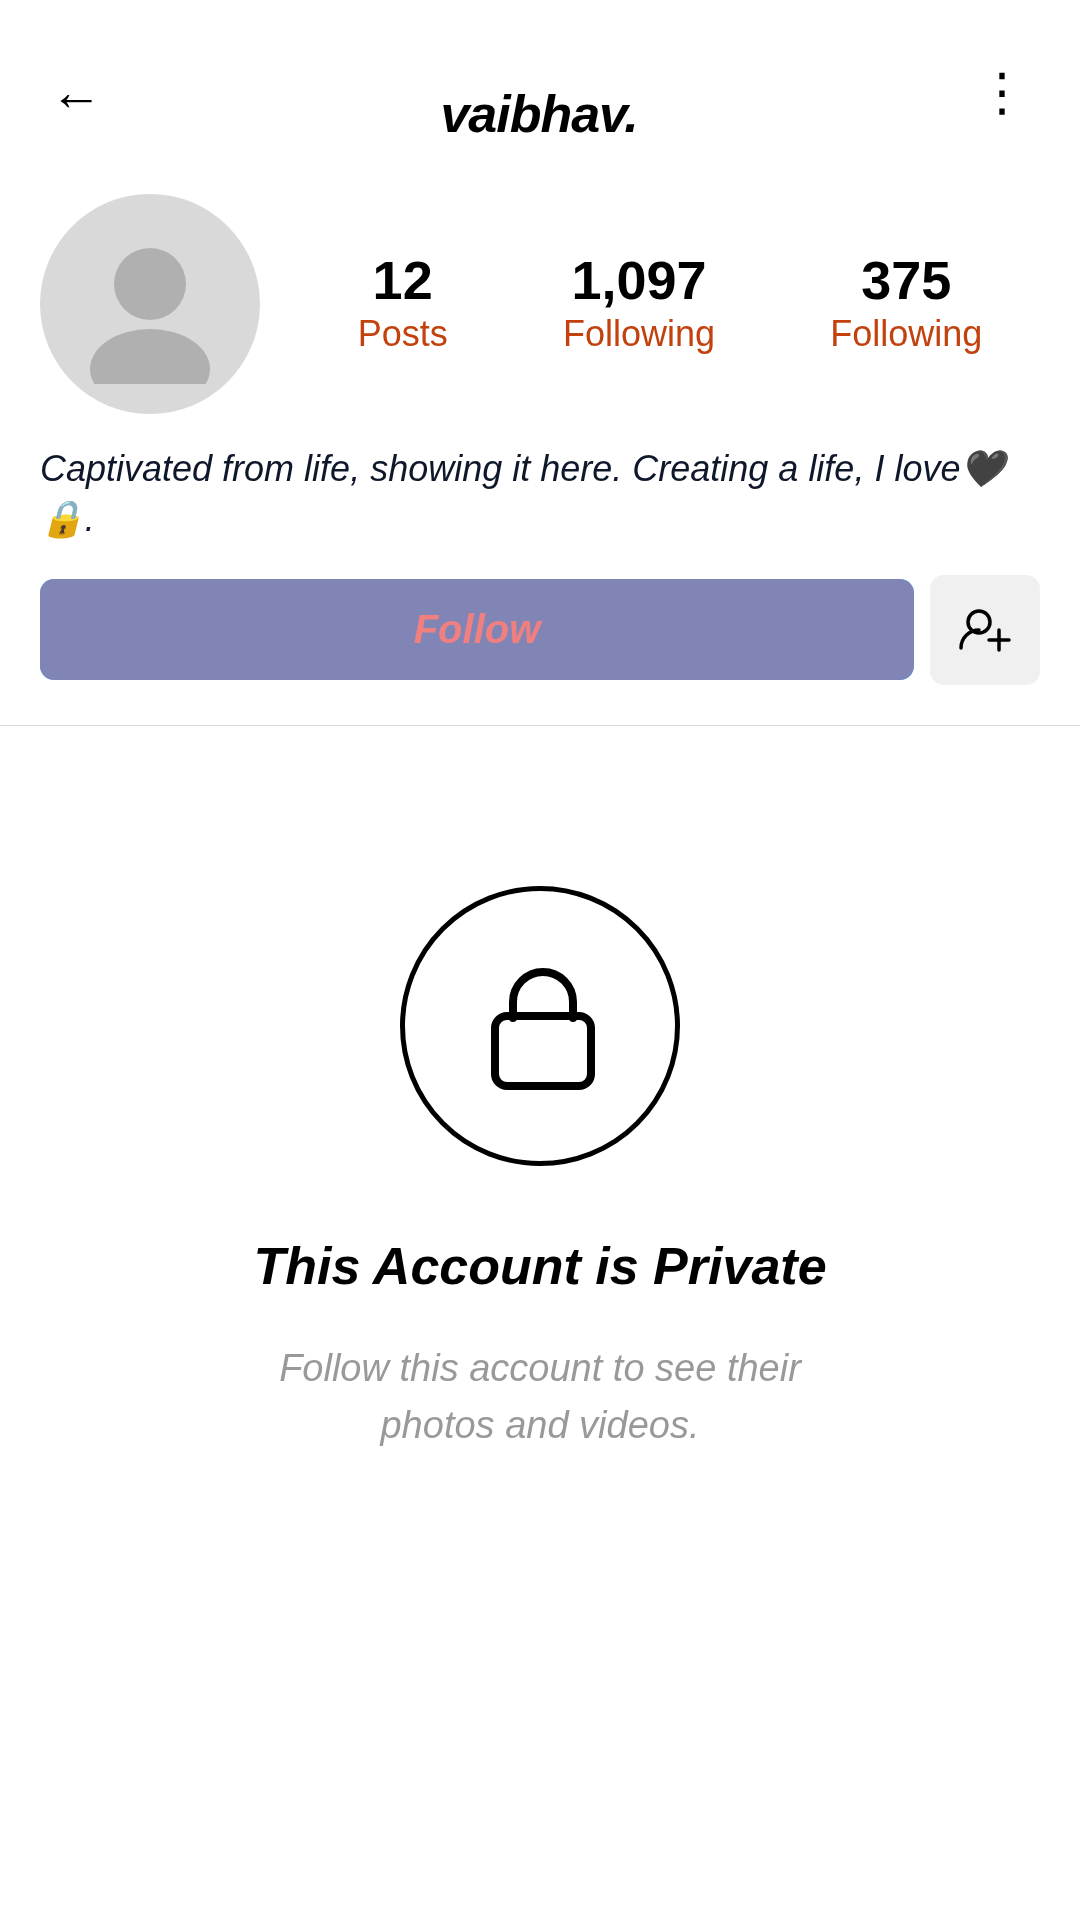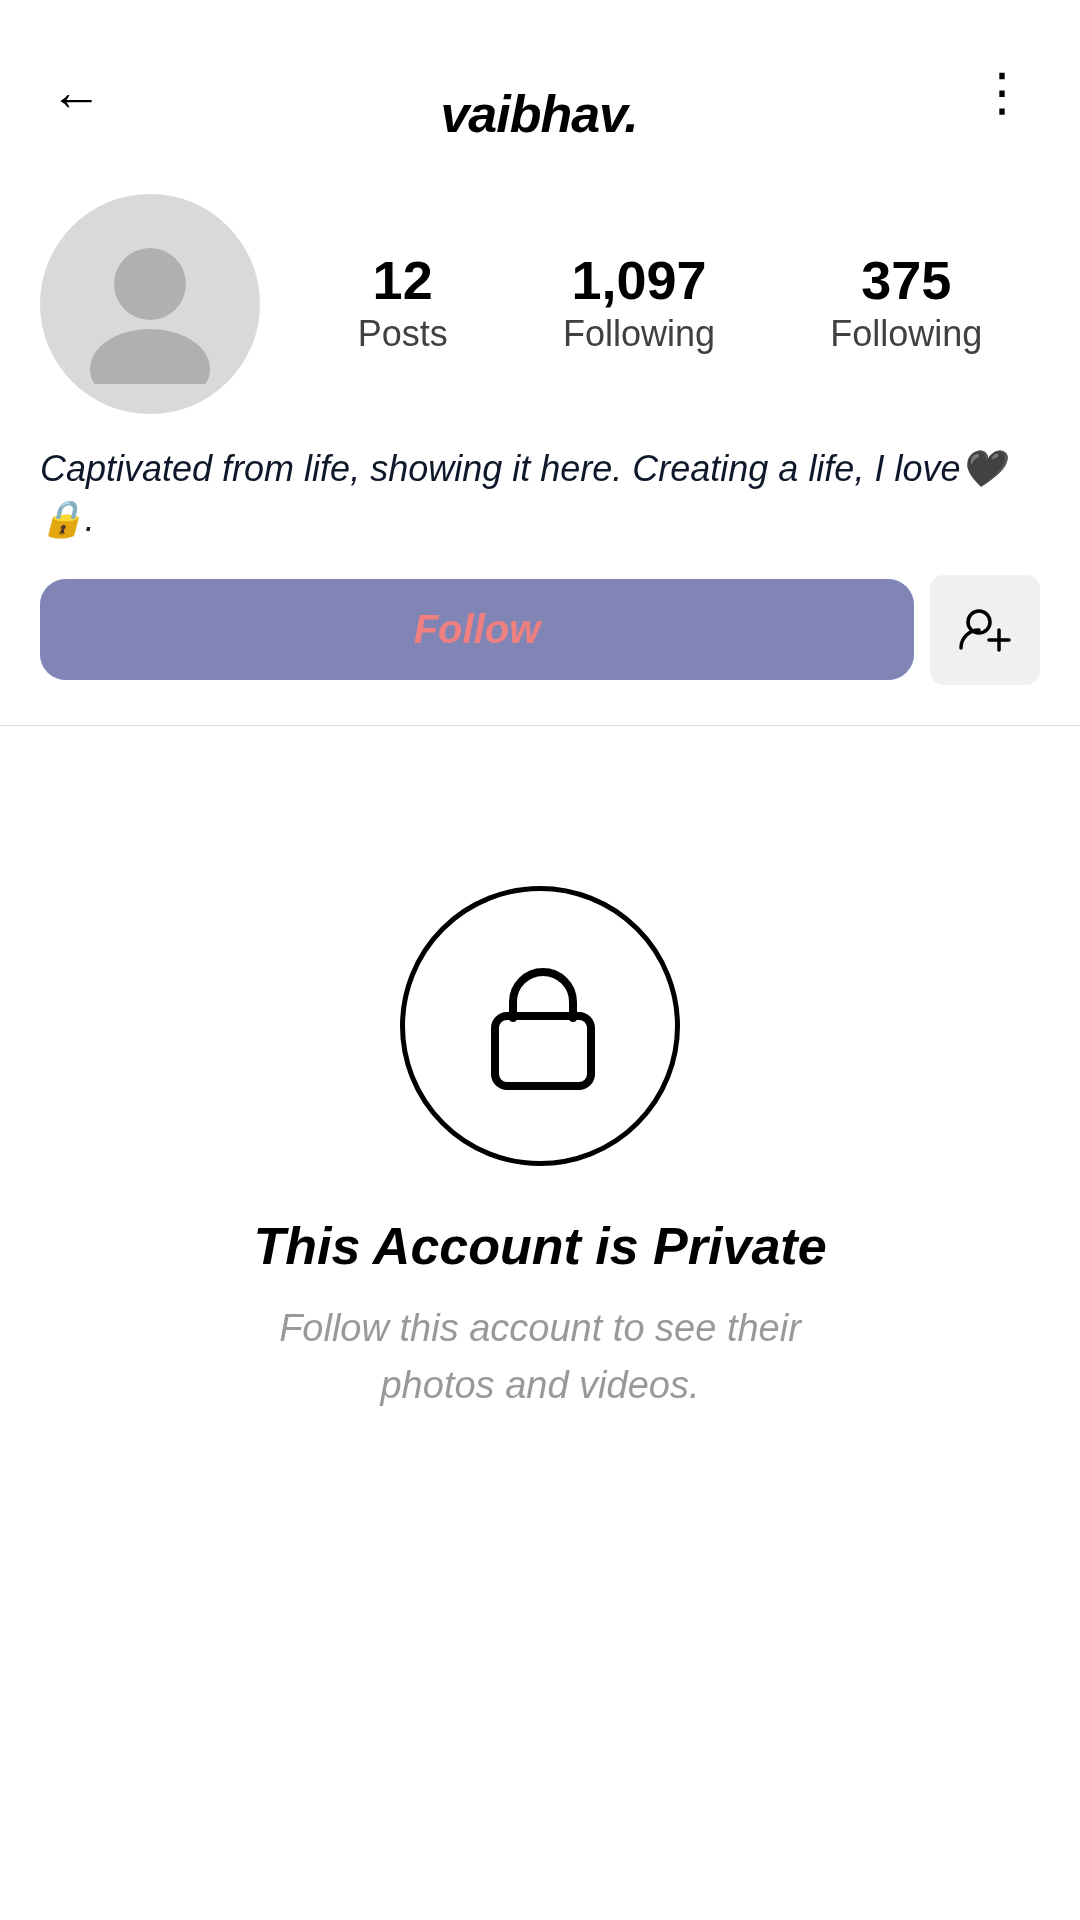--- a/index.html
+++ b/index.html
@@ -108,21 +108,21 @@
 
     .stat-number {
       font-size: 54px;
       font-weight: 700;
       color: #000;
       line-height: 1;
     }
 
     .stat-label {
       font-size: 36px;
-      color: #404040;
+      color: #c2410c;
       font-weight: 400;
     }
 
     
     .bio-section {
       margin-bottom: 30px;
     }
 
     .bio-name {
       font-size: 38px;
@@ -145,21 +145,21 @@
       align-items: center;
       margin-bottom: 20px;
       position: relative;
     }
 
     .follow-btn {
       flex: 1;
       background: #2196f3;
       color: #fff;
       border: none;
-      border-radius: 26px;
+      border-radius: 14px;
       padding: 28px 0;
       font-size: 40px;
       font-weight: 600;
       cursor: pointer;
       position: relative;
       overflow: hidden;
     }
 
     
     .follow-btn-overlay {
@@ -193,20 +193,21 @@
       flex-shrink: 0;
     }
 
     
     .private-section {
       display: flex;
       flex-direction: column;
       align-items: center;
       padding: 100px 40px 60px 40px;
       margin-top: 60px;
+      gap: 20px;
     }
 
     .lock-circle {
       width: 280px;
       height: 280px;
       border-radius: 50%;
       border: 5px solid #000;
       display: flex;
       align-items: center;
       justify-content: center;

